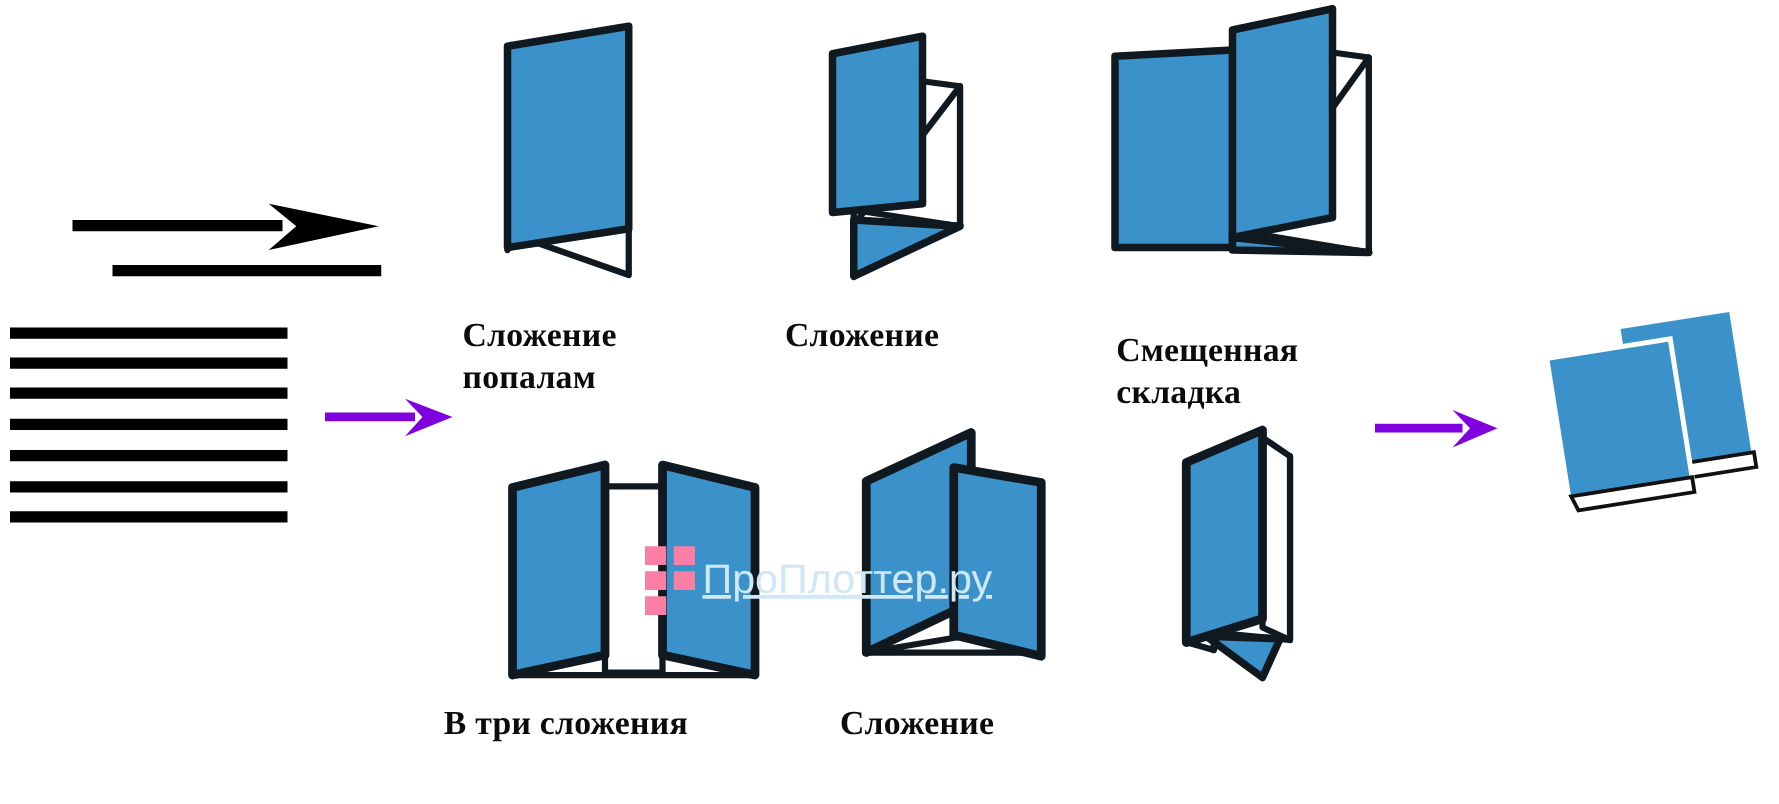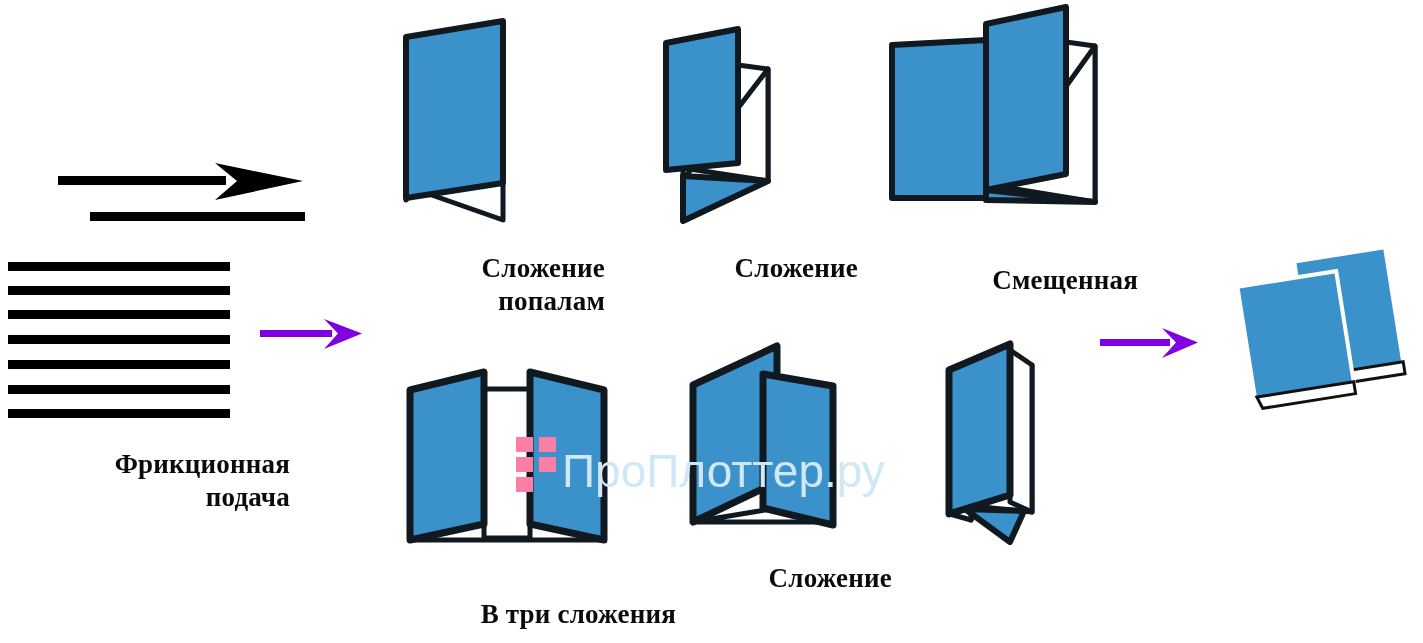--- a/index.html
+++ b/index.html
@@ -1,19 +1,19 @@
 <!DOCTYPE html>
 <html><head>
 <meta charset="utf-8">
 <style>
   html,body{margin:0;padding:0;background:#ffffff;}
   body{width:1423px;height:643px;position:relative;overflow:hidden;
        font-family:"Liberation Serif","DejaVu Serif",serif;}
   .stage{position:absolute;left:0;top:0;width:1423px;height:643px;}
-  .lbl{position:absolute;text-align:right;font-weight:bold;color:#0b0b0b;
+  .lbl{position:absolute;text-align:left;font-weight:bold;color:#0b0b0b;
        font-size:27px;line-height:33px;letter-spacing:.2px;
        font-family:"Liberation Serif","DejaVu Serif",serif;}
   svg{display:block;overflow:visible;}
   .fig{position:absolute;}
   .wm{position:absolute;color:#cfe8f7;font-weight:400;
       font-family:"Liberation Sans","DejaVu Sans",sans-serif;
       white-space:nowrap;pointer-events:none;}
   .wmsq{position:absolute;background:#fb7fa4;}
 </style>
 </head>
@@ -36,24 +36,20 @@
         <rect x="0" y="24" width="222" height="9"></rect>
         <rect x="0" y="48" width="222" height="9"></rect>
         <rect x="0" y="73" width="222" height="9"></rect>
         <rect x="0" y="98" width="222" height="9"></rect>
         <rect x="0" y="123" width="222" height="9"></rect>
         <rect x="0" y="147" width="222" height="9"></rect>
       </g>
     </svg>
   </div>
 
-  <div class="lbl" style="left:0px;top:448px;width:290px;">
-    <div>Фрикционная</div>
-    <div>подача</div>
-  </div>
 
   <div class="fig" style="left:258px;top:313px;">
     <svg width="110" height="44" viewBox="0 0 110 44">
       <rect x="2" y="17" width="72" height="7" fill="#8000e0"></rect>
       <path d="M66 6 L104 20.5 L66 36 L80 20.5 Z" fill="#8000e0"></path>
     </svg>
   </div>
 
   <div class="fig" style="left:395px;top:18px;">
     <svg width="185" height="220" viewBox="0 0 185 220">
@@ -82,31 +78,32 @@
     <svg width="230" height="230" viewBox="0 0 230 230">
       <path d="M186 40 L215 44 L215 200 L186 194 Z" fill="#ffffff" stroke="#101820" stroke-width="5" stroke-linejoin="round"></path>
       <path d="M215 44 L215 200 L106 182 L106 196 Z" fill="#ffffff" stroke="#101820" stroke-width="5" stroke-linejoin="round"></path>
       <path d="M12 43 L106 38 L106 196 L12 196 Z" fill="#3b92ca" stroke="#101820" stroke-width="6" stroke-linejoin="round"></path>
       <path d="M106 22 L186 5 L186 172 L106 188 Z" fill="#3b92ca" stroke="#101820" stroke-width="6" stroke-linejoin="round"></path>
       <path d="M106 188 L215 200 L106 198 Z" fill="#3b92ca" stroke="#101820" stroke-width="6" stroke-linejoin="round"></path>
     </svg>
   </div>
   <div class="lbl" style="left:893px;top:264px;width:245px;">
     <div>Смещенная</div>
+    <div>складка</div>
   </div>
 
   <div class="fig" style="left:400px;top:352px;">
     <svg width="215" height="200" viewBox="0 0 215 200">
       <path d="M84 37 L130 37 L130 186 L84 186 Z" fill="#ffffff" stroke="#101820" stroke-width="5" stroke-linejoin="round"></path>
       <path d="M10 38 L84 20 L84 172 L10 188 Z" fill="#3b92ca" stroke="#101820" stroke-width="7" stroke-linejoin="round"></path>
       <path d="M130 20 L204 38 L204 188 L130 172 Z" fill="#3b92ca" stroke="#101820" stroke-width="7" stroke-linejoin="round"></path>
       <path d="M10 188 L204 188" fill="none" stroke="#101820" stroke-width="5"></path>
     </svg>
   </div>
-  <div class="lbl" style="left:376px;top:562px;width:300px;margin-top:36px;">
+  <div class="lbl" style="left:355px;top:562px;width:300px;">
     <div>В три сложения</div>
   </div>
 
   <div class="fig" style="left:665px;top:330px;">
     <svg width="190" height="215" viewBox="0 0 190 215">
       <path d="M28 192 L112 178 L168 192 Z" fill="#ffffff" stroke="#101820" stroke-width="5" stroke-linejoin="round"></path>
       <path d="M28 55 L112 16 L112 152 L28 192 Z" fill="#3b92ca" stroke="#101820" stroke-width="7" stroke-linejoin="round"></path>
       <path d="M98 44 L168 56 L168 195 L98 178 Z" fill="#3b92ca" stroke="#101820" stroke-width="7" stroke-linejoin="round"></path>
     </svg>
   </div>
@@ -141,16 +138,16 @@
       </g>
     </svg>
   </div>
 
   <div style="position:absolute;left:0;top:0;">
     <div class="wmsq" style="left:516px;top:437px;width:17px;height:15px;"></div>
     <div class="wmsq" style="left:539px;top:437px;width:17px;height:15px;"></div>
     <div class="wmsq" style="left:516px;top:457px;width:17px;height:15px;"></div>
     <div class="wmsq" style="left:539px;top:457px;width:17px;height:15px;"></div>
     <div class="wmsq" style="left:516px;top:477px;width:17px;height:15px;"></div>
-    <div class="wm" style="left:562px;top:444px;font-size:46px;">ПроПлоттер.ру</div>
+    <div class="wm" style="left:562px;top:444px;font-size:33px;text-decoration:underline;">ПроПлоттер.ру</div>
   </div>
 
 </div>
 
 </body></html>

